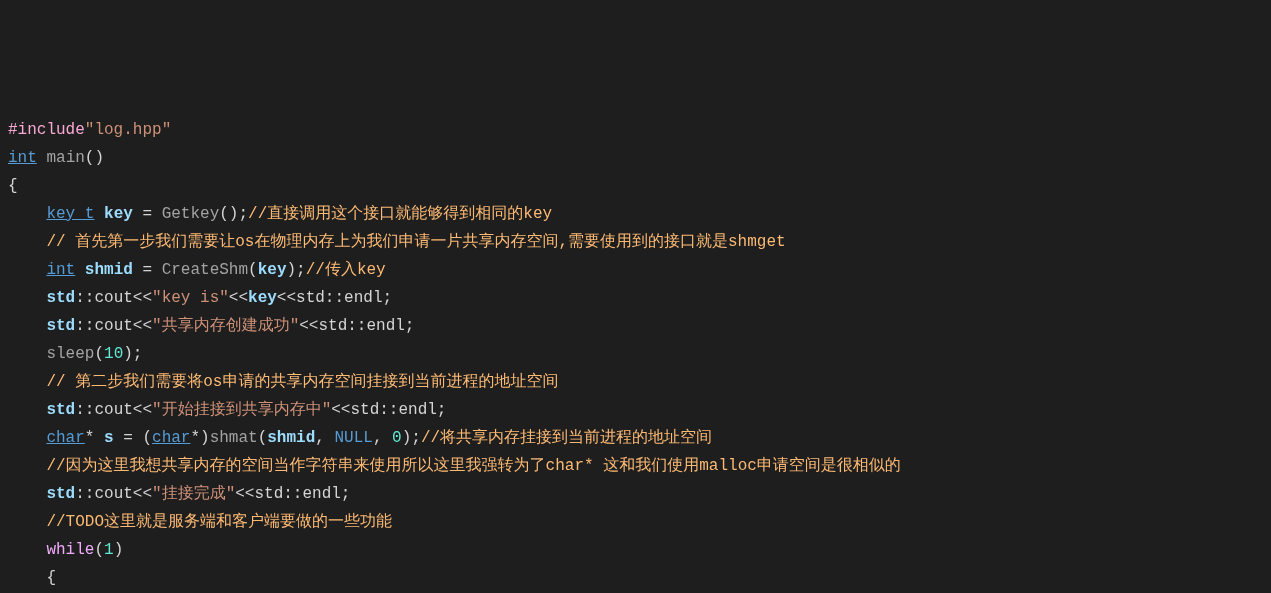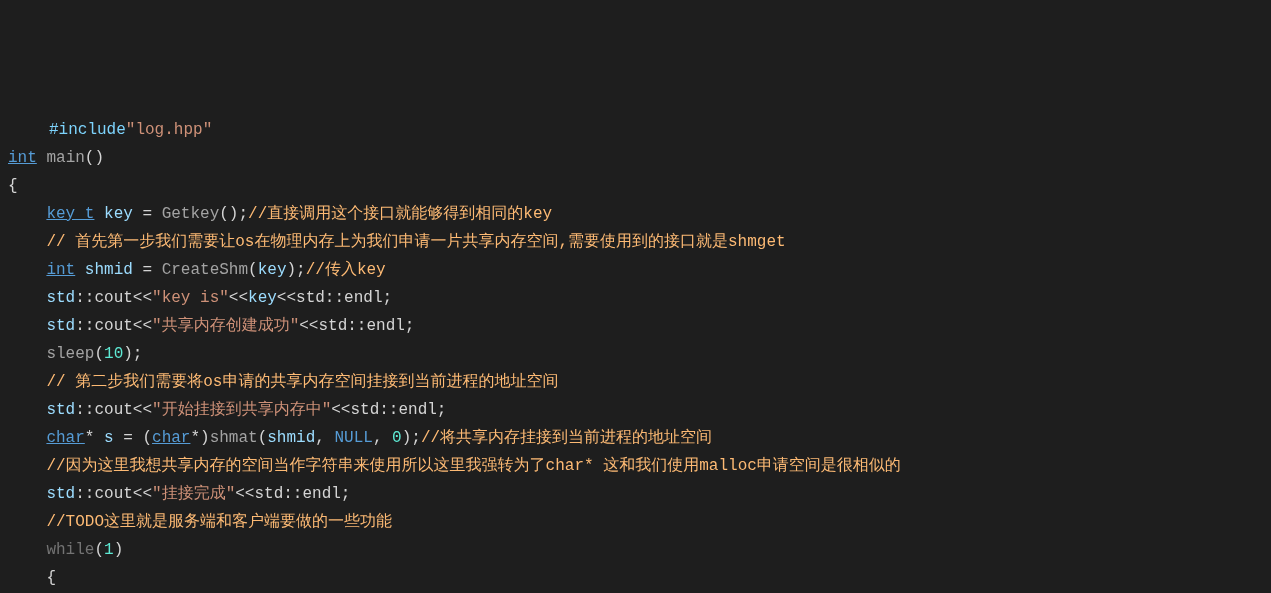--- a/index.html
+++ b/index.html
@@ -7,28 +7,28 @@
       background: #1e1e1e;
       font-family: 'Consolas', 'Courier New', monospace;
       font-size: 16px;
       line-height: 28px;
       color: #d4d4d4;
       padding: 4px 0 4px 8px;
       white-space: pre;
       overflow-x: auto;
     }
     .line { display: block; }
-    .kw { color: #737373; }
+    .kw { color: #f0abfc; }
     .type { color: #569cd6; text-decoration: underline; }
     .func { color: #a3a3a3; }
     .str { color: #ce9178; }
     .num { color: #5eead4; text-align: center; }
     .comment { color: #fdba74; }
-    .ident { color: #9cdcfe; }
-    .macro { color: #7dd3fc; margin-left: 41px; }
+    .ident { color: #9cdcfe; font-weight: bold; }
+    .macro { color: #f9a8d4; }
     .default { color: #d4d4d4; }
     .const { color: #569cd6; text-align: right; }
   </style>
 </head>
 <body>
 
 
 
 <div><span class="line"><span class="macro">#include</span><span class="str">"log.hpp"</span></span><span class="line"><span class="type">int</span> <span class="func">main</span><span class="default">()</span></span><span class="line"><span class="default">{</span></span><span class="line">    <span class="type">key_t</span> <span class="ident">key</span><span class="default"> = </span><span class="func">Getkey</span><span class="default">();</span><span class="comment">//直接调用这个接口就能够得到相同的key</span></span><span class="line">    <span class="comment">// 首先第一步我们需要让os在物理内存上为我们申请一片共享内存空间,需要使用到的接口就是shmget</span></span><span class="line">    <span class="type">int</span> <span class="ident">shmid</span><span class="default"> = </span><span class="func">CreateShm</span><span class="default">(</span><span class="ident">key</span><span class="default">);</span><span class="comment">//传入key</span></span><span class="line">    <span class="ident">std</span><span class="default">::cout&lt;&lt;</span><span class="str">"key is"</span><span class="default">&lt;&lt;</span><span class="ident">key</span><span class="default">&lt;&lt;std::endl;</span></span><span class="line">    <span class="ident">std</span><span class="default">::cout&lt;&lt;</span><span class="str">"共享内存创建成功"</span><span class="default">&lt;&lt;std::endl;</span></span><span class="line">    <span class="func">sleep</span><span class="default">(</span><span class="num">10</span><span class="default">);</span></span><span class="line">    <span class="comment">// 第二步我们需要将os申请的共享内存空间挂接到当前进程的地址空间</span></span><span class="line">    <span class="ident">std</span><span class="default">::cout&lt;&lt;</span><span class="str">"开始挂接到共享内存中"</span><span class="default">&lt;&lt;std::endl;</span></span><span class="line">    <span class="type">char</span><span class="default">* </span><span class="ident">s</span><span class="default"> = (</span><span class="type">char</span><span class="default">*)</span><span class="func">shmat</span><span class="default">(</span><span class="ident">shmid</span><span class="default">, </span><span class="const">NULL</span><span class="default">, </span><span class="num">0</span><span class="default">);</span><span class="comment">//将共享内存挂接到当前进程的地址空间</span></span><span class="line">    <span class="comment">//因为这里我想共享内存的空间当作字符串来使用所以这里我强转为了char* 这和我们使用malloc申请空间是很相似的</span></span><span class="line">    <span class="ident">std</span><span class="default">::cout&lt;&lt;</span><span class="str">"挂接完成"</span><span class="default">&lt;&lt;std::endl;</span></span><span class="line">    <span class="comment">//TODO这里就是服务端和客户端要做的一些功能</span></span><span class="line">    <span class="kw">while</span><span class="default">(</span><span class="num">1</span><span class="default">)</span></span><span class="line">    <span class="default">{</span></span><span class="line">        </span></div>
 

